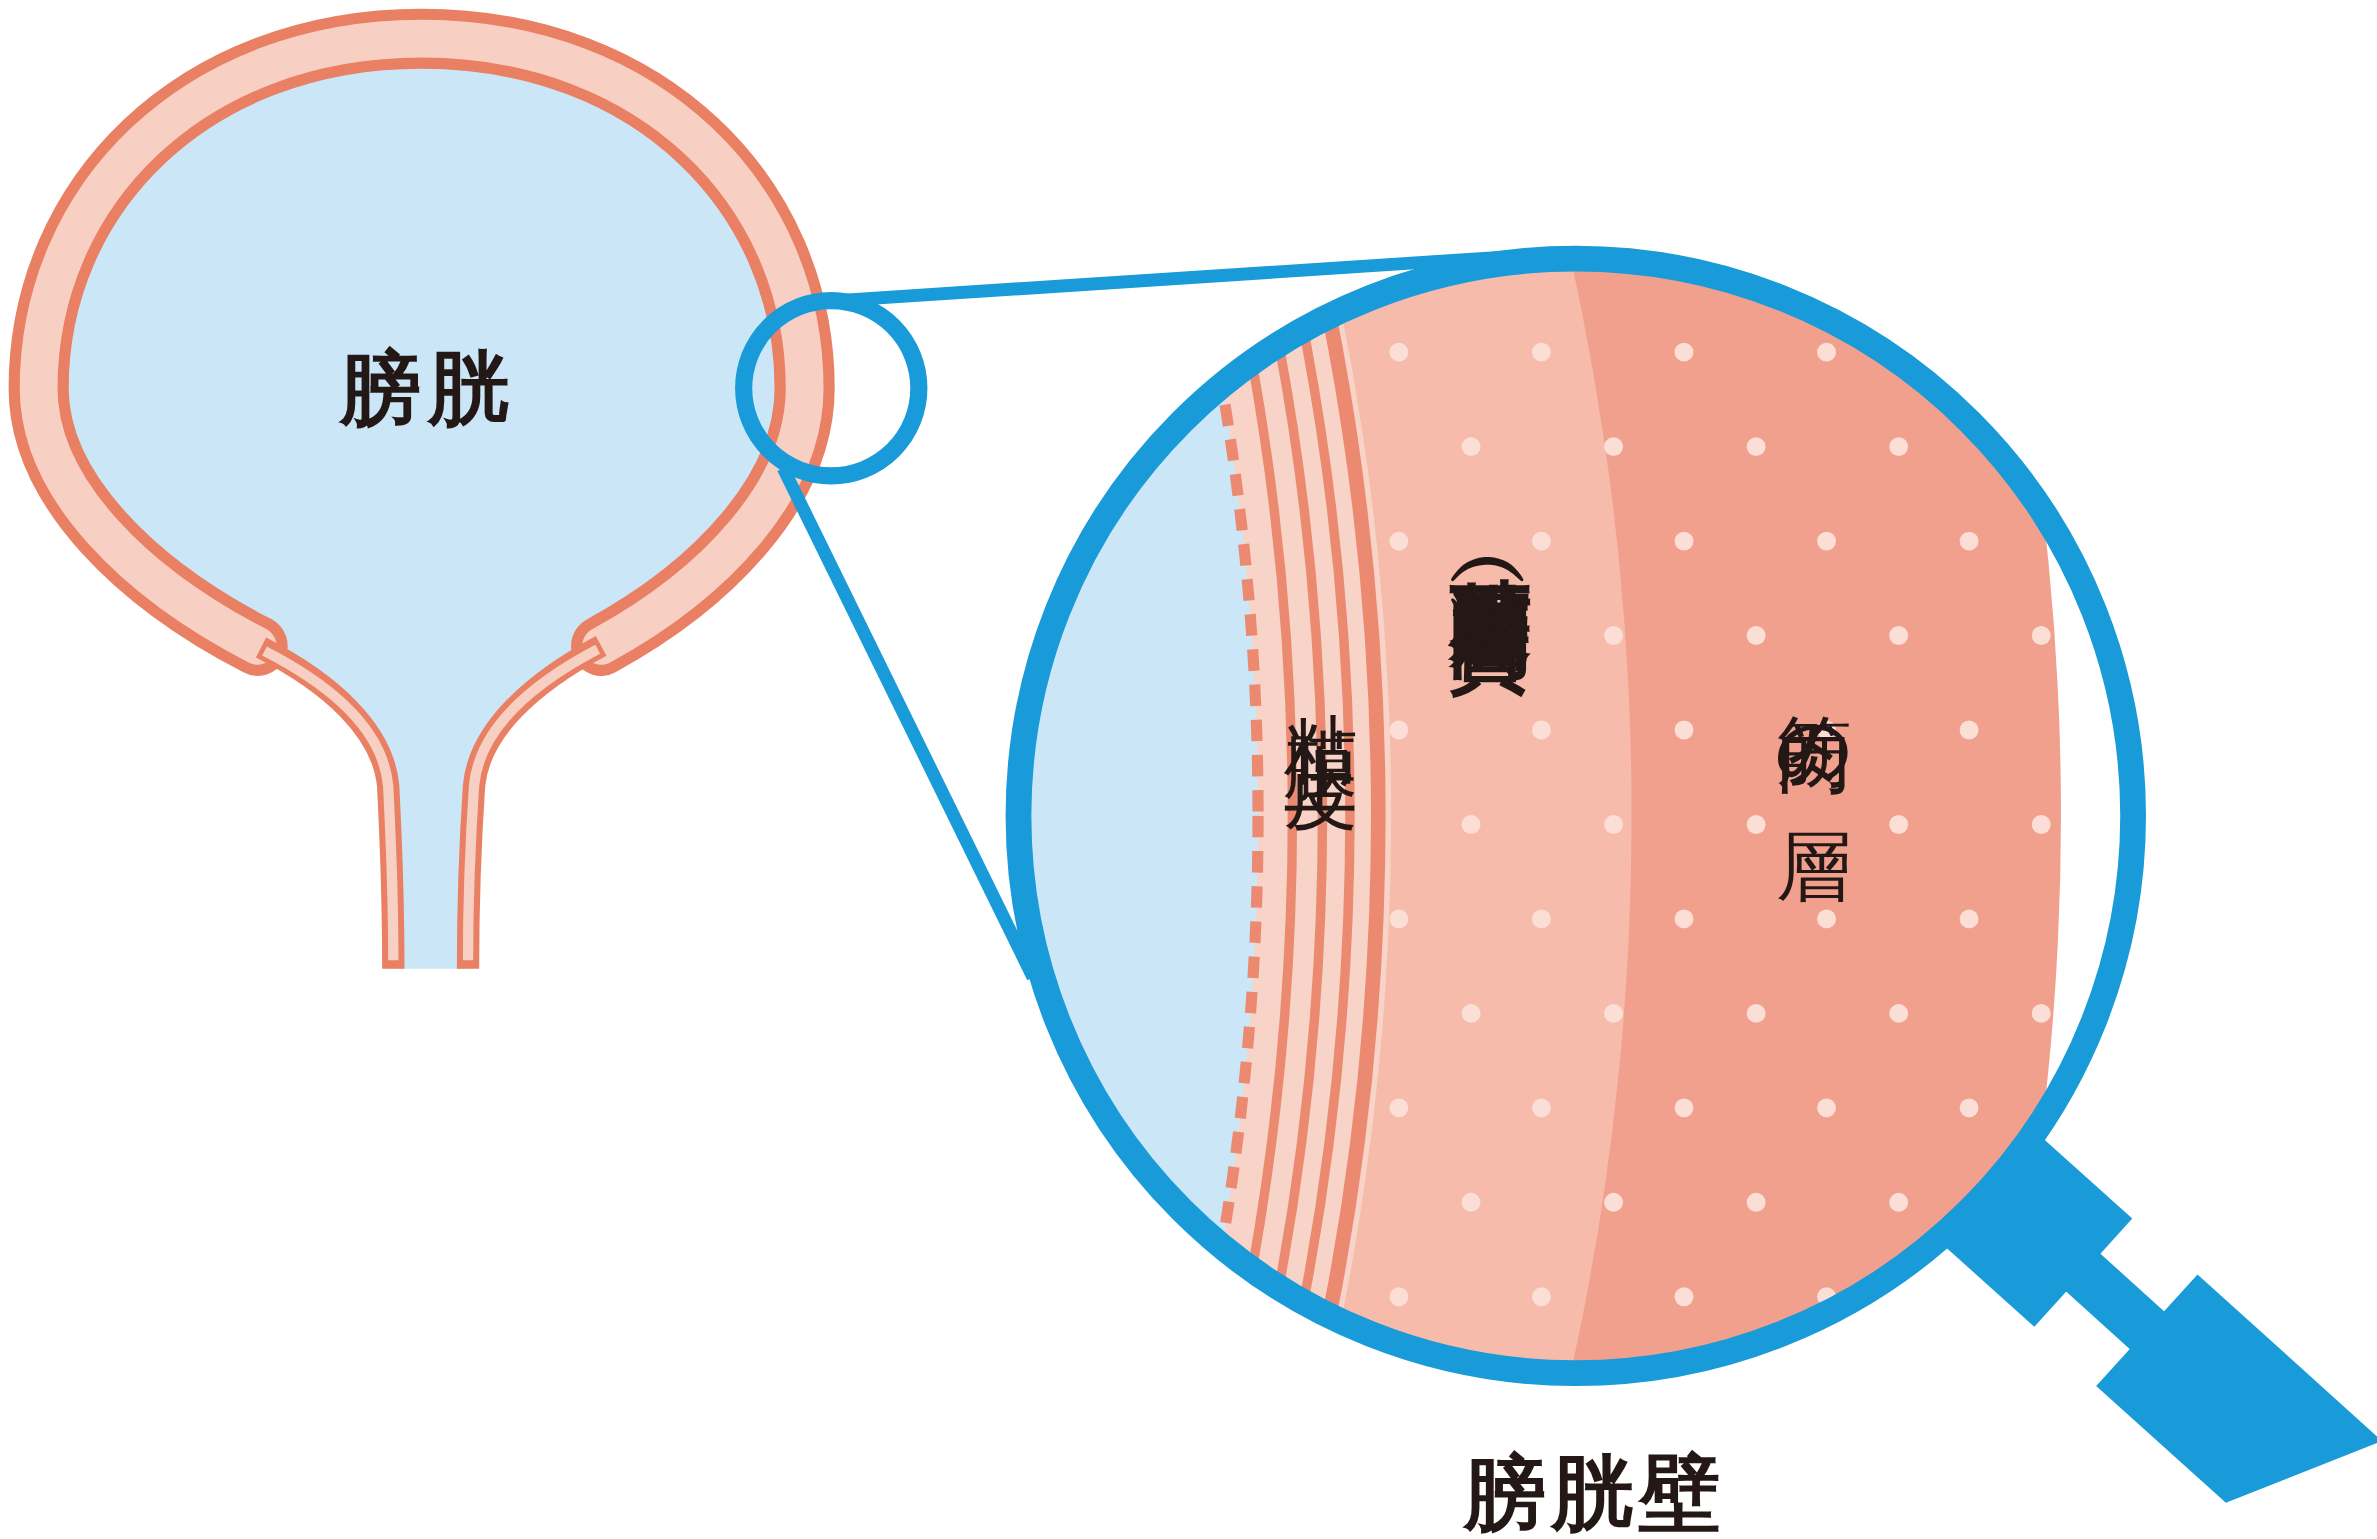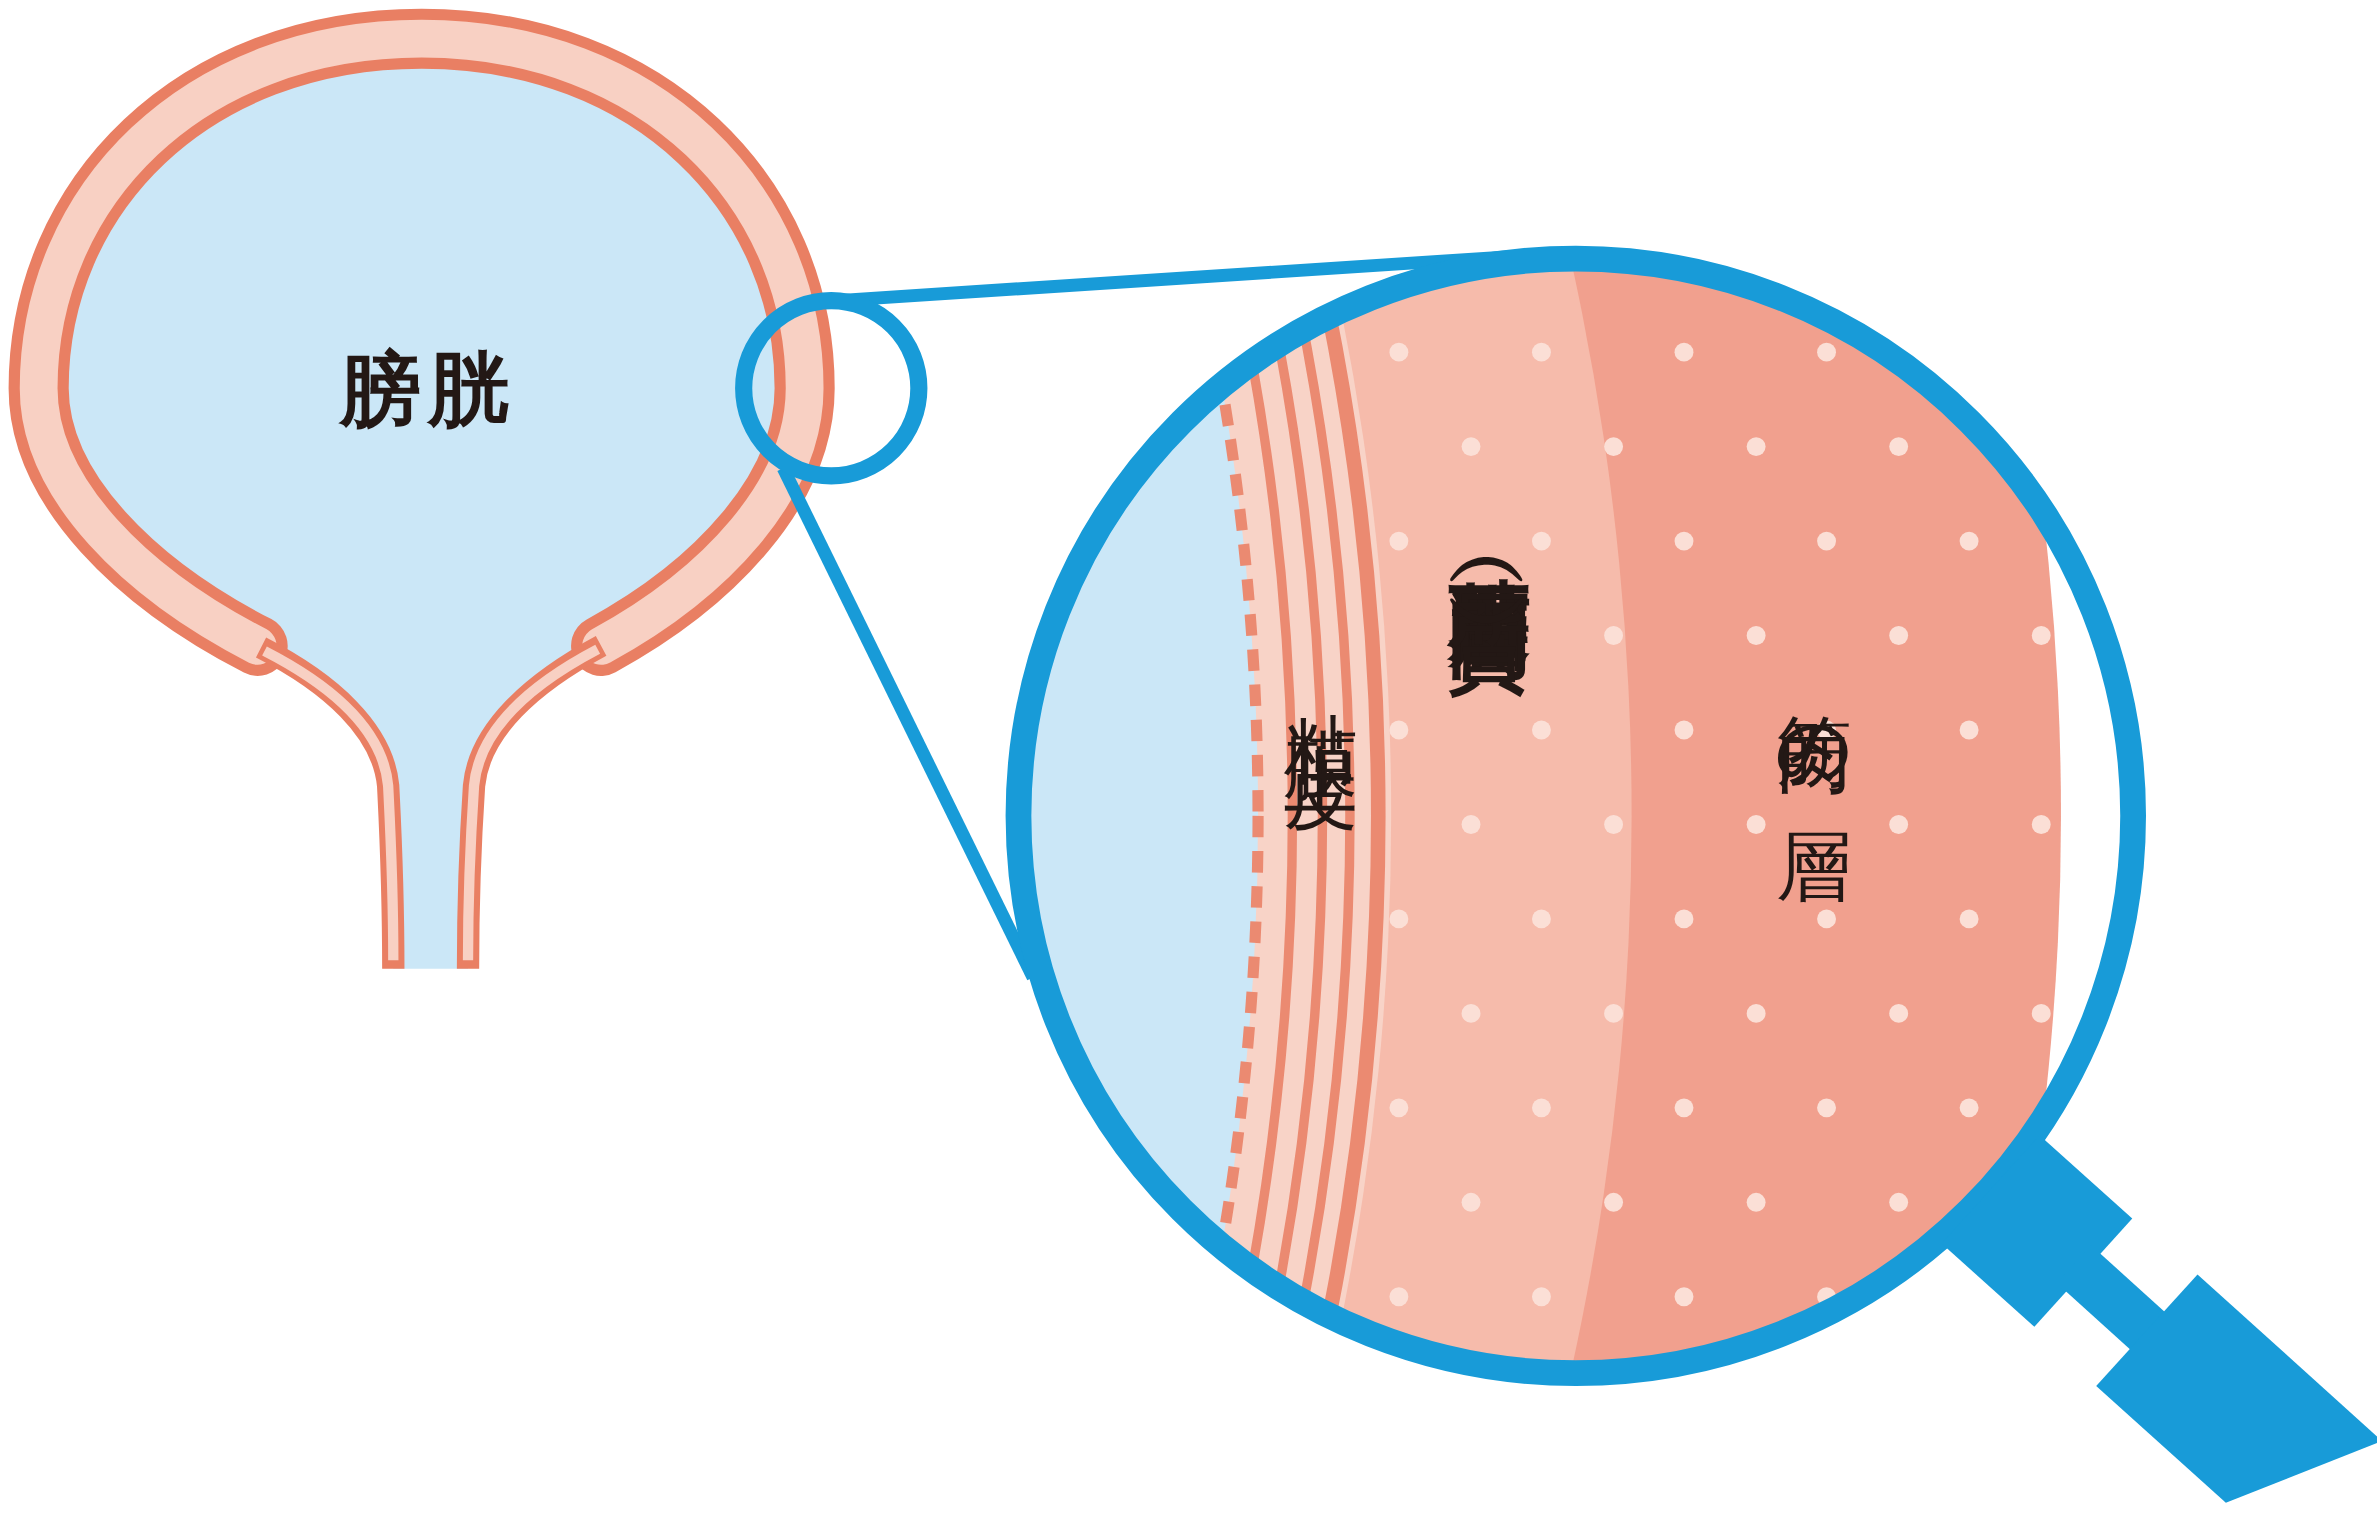--- a/index.html
+++ b/index.html
@@ -1,21 +1,21 @@
 <!DOCTYPE html>
 <html style="font-size:13.7px"><head>
 <meta charset="utf-8">
 <style>
   html,body{margin:0;padding:0;background:#fff;}
   #canvas{
     position:relative;
     width:2377px;height:1539px;
     overflow:hidden;
     background:#fff;
-    font-family:Liberation Sans, sans-serif;
+    font-family:Liberation Serif, serif;
   }
   #art{position:absolute;left:0;top:0;}
   .lbl{
     position:absolute;
     color:var(--text,#231815);
     line-height:1;
     white-space:nowrap;
     user-select:none;
   }
   .lbl.h{writing-mode:horizontal-tb;}
@@ -155,14 +155,15 @@
   </svg>
 
   <div class="lbl h" id="bladder-label">膀胱</div>
 
   <div class="lbl v" id="label-epithelium">粘膜上皮</div>
 
   <div class="lbl v" id="label-submucosa">粘膜下層（間質）</div>
 
   <div class="lbl v" id="label-muscle">筋肉の層</div>
 
+  <div class="lbl h" id="wall-caption">膀胱壁</div>
 </div>
 
 
 </body></html>

